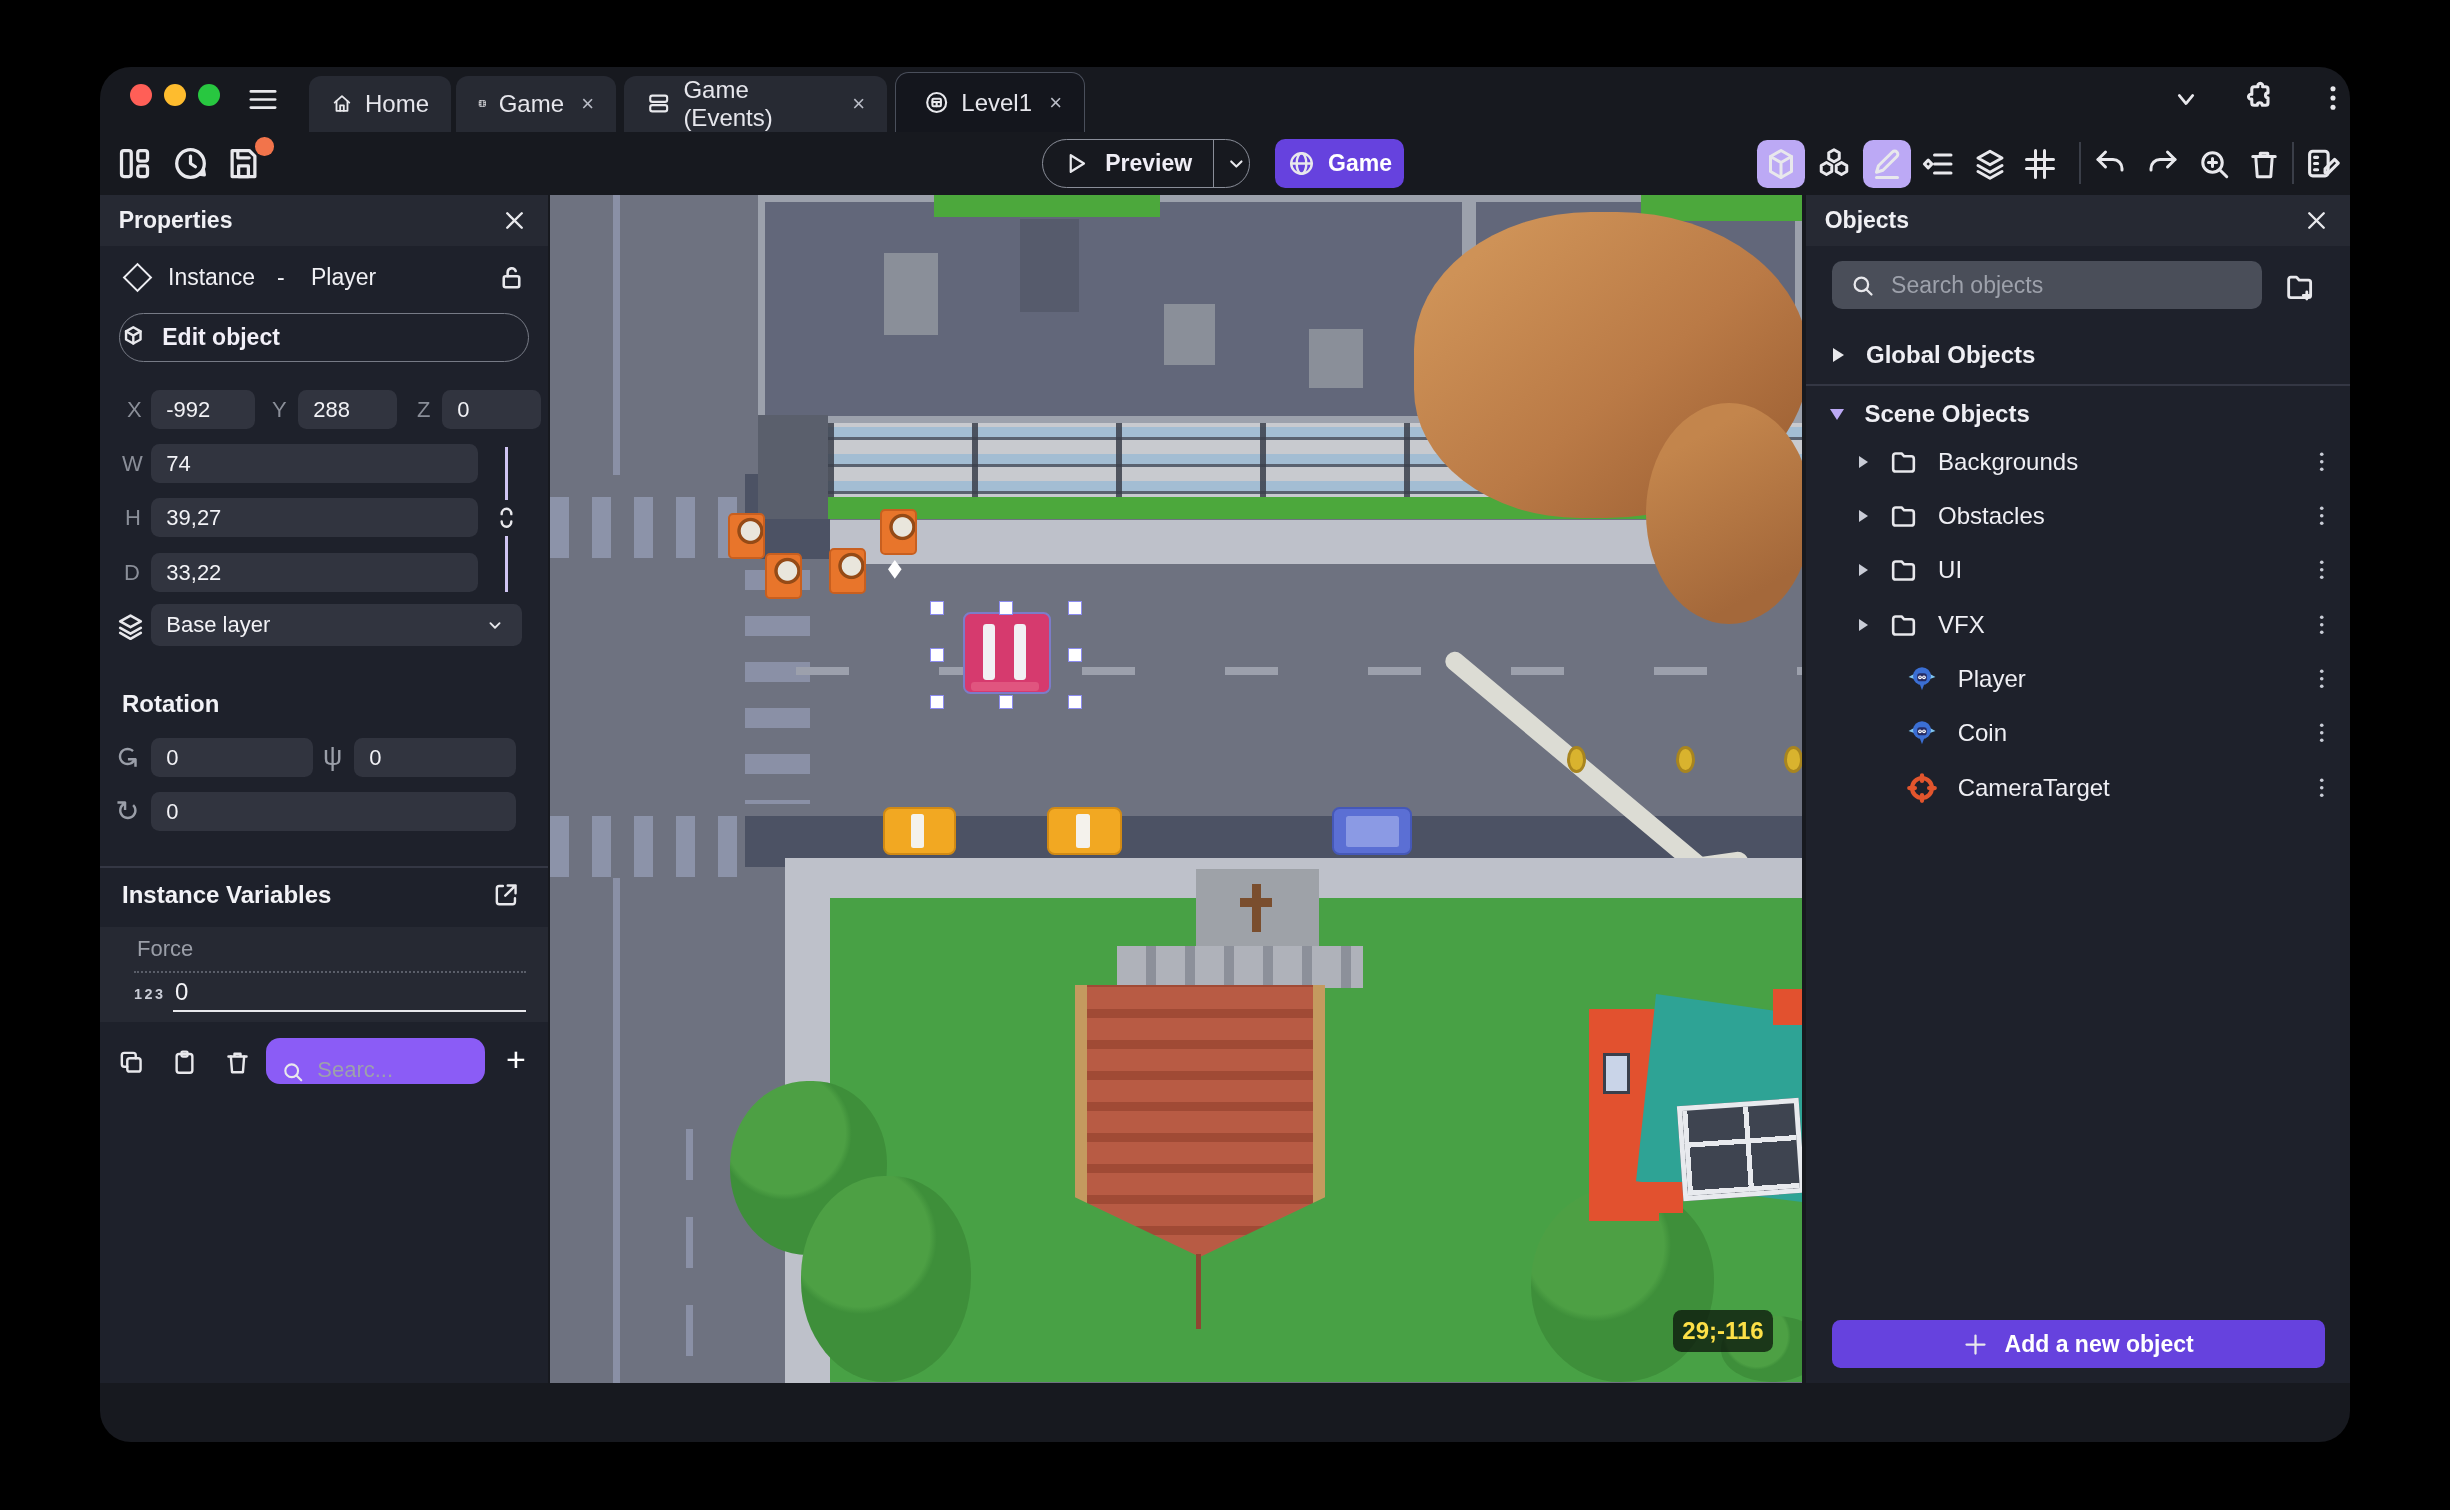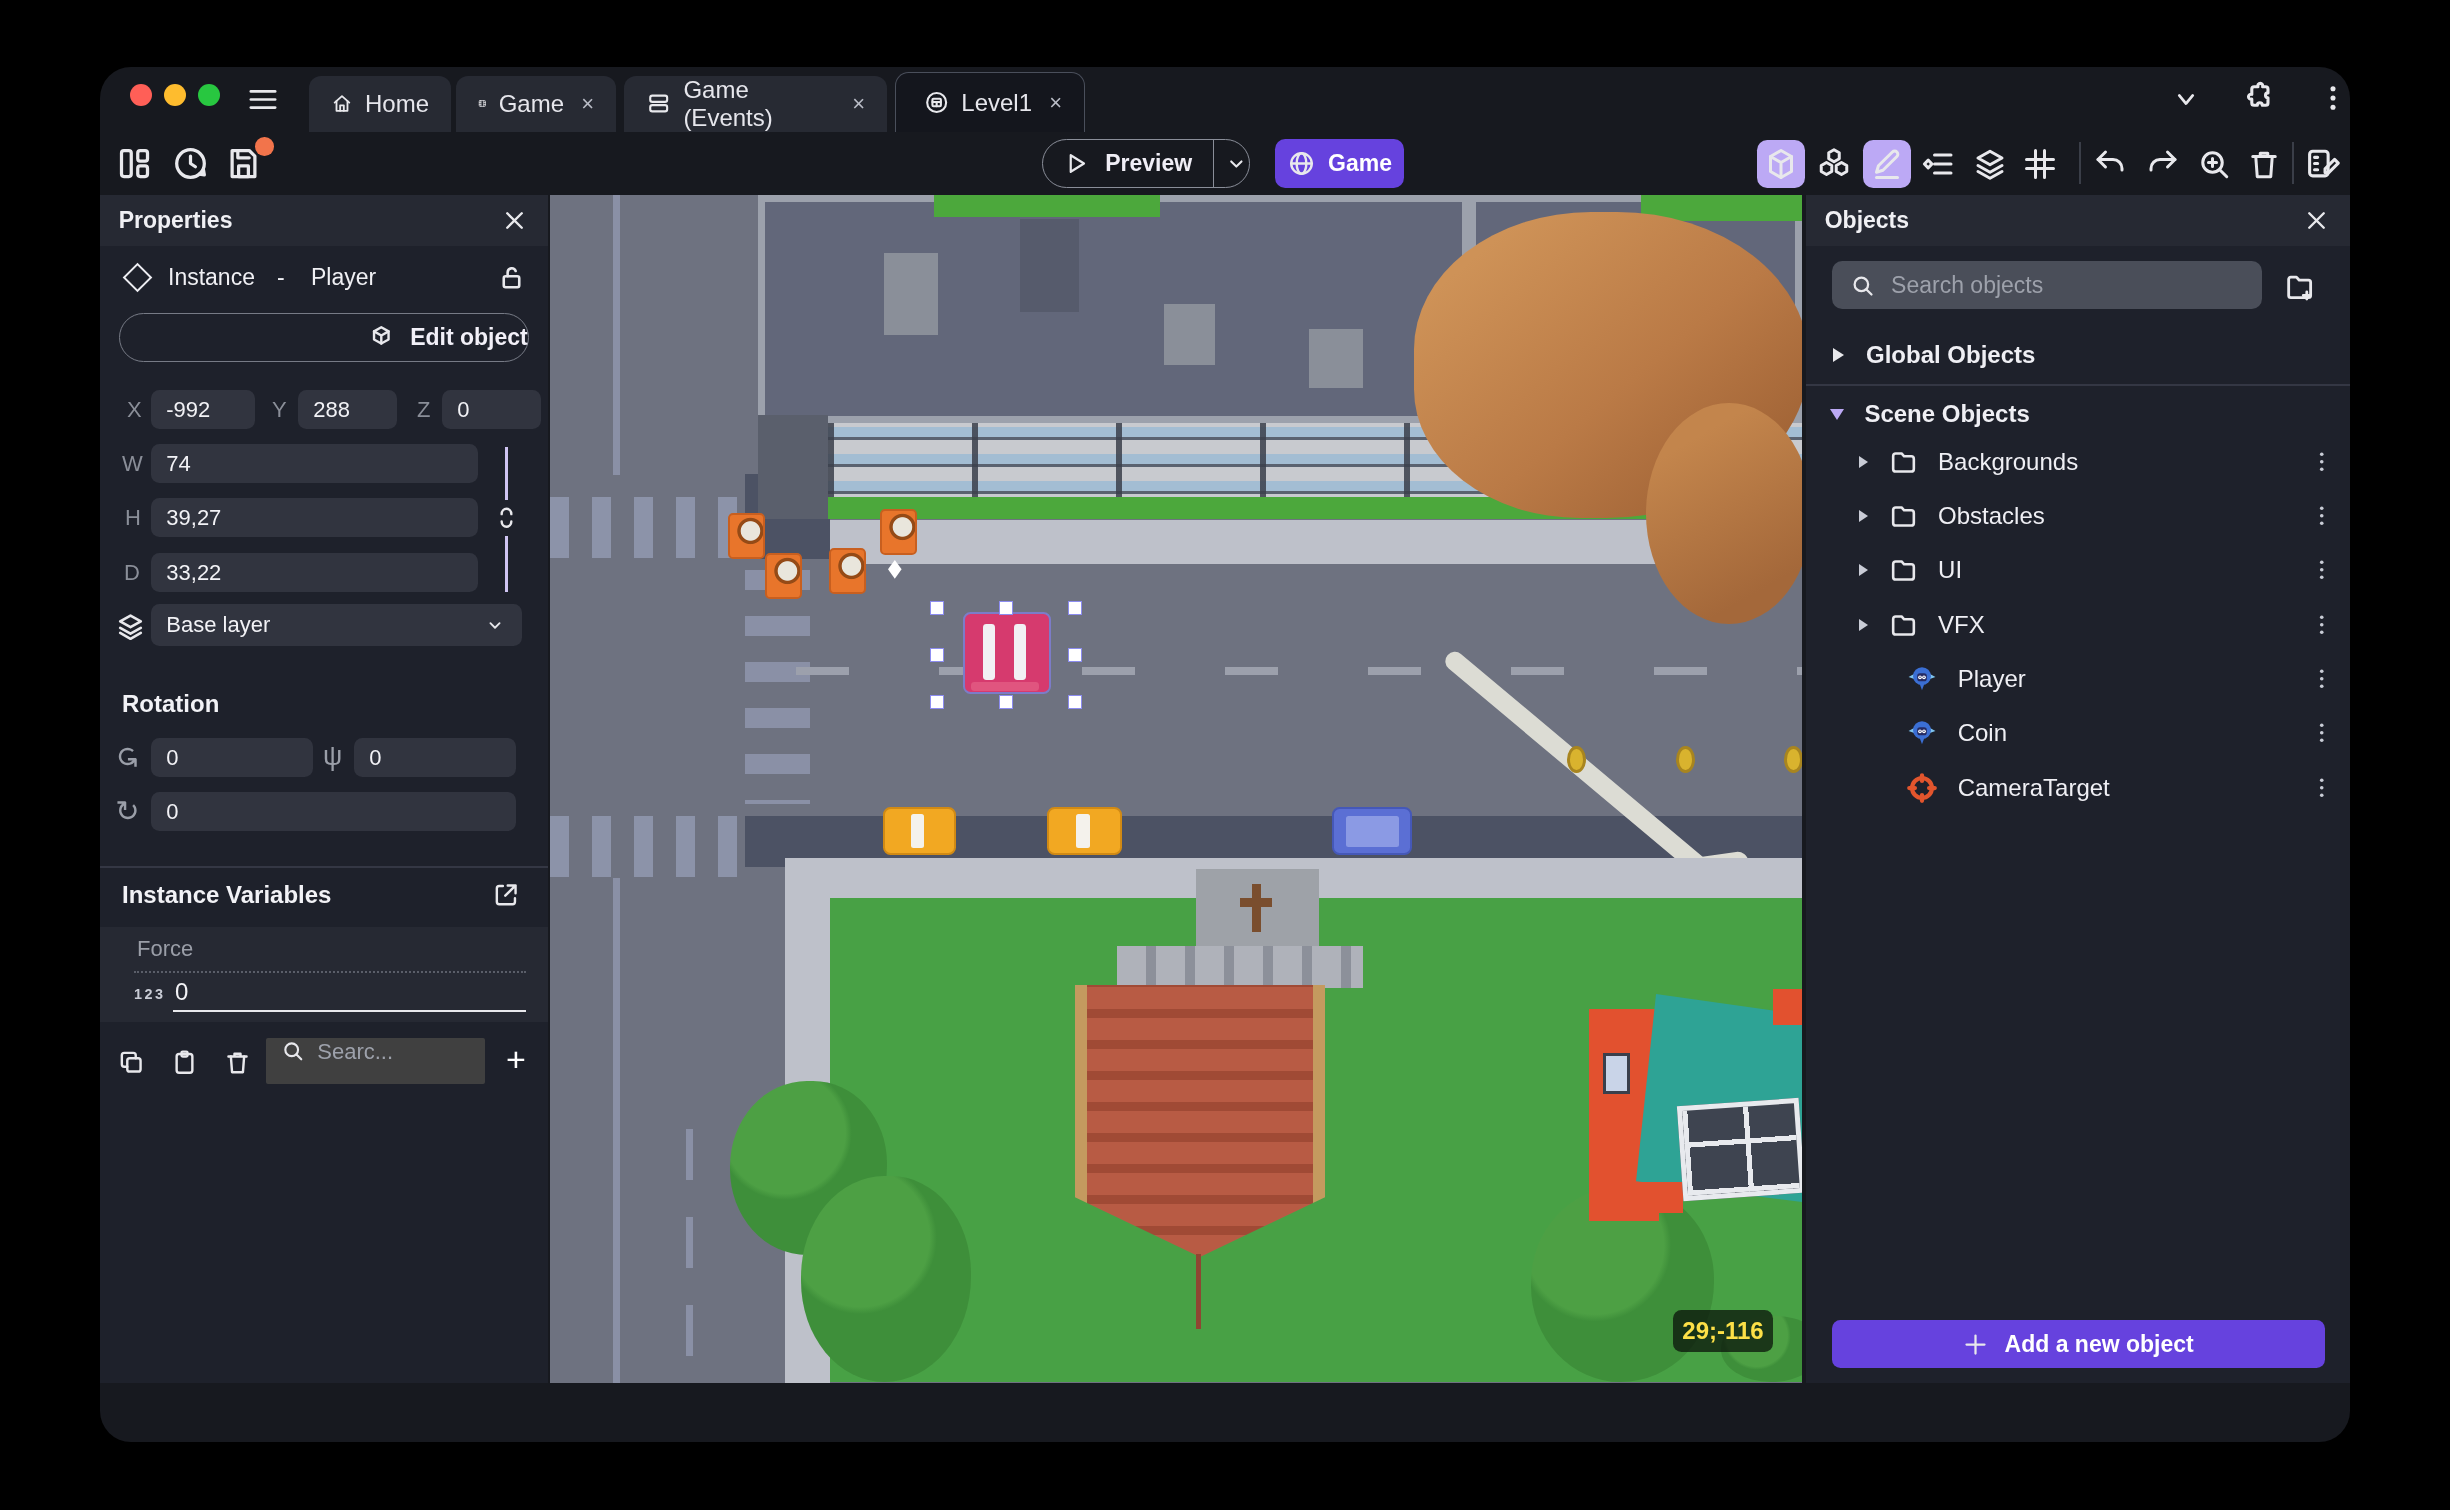--- a/index.html
+++ b/index.html
@@ -272,21 +272,21 @@
       <span class="abs" style="left:177px;font-size:23px;color:#F0F0F4;">-</span>
       <span class="abs" style="left:211px;font-size:23px;color:#F0F0F4;">Player</span>
       <svg class="abs" style="left:396px;" width="31" height="31" viewBox="0 0 24 24">
           <g class="ic" stroke="#C9C3DE" stroke-width="2">
             <rect x="6" y="11" width="12" height="8.5" rx="1.5"></rect>
             <path d="M9 11V8a3.2 3.2 0 0 1 6.2-1"></path>
           </g>
         </svg>
     </div>
 
-    <div class="abs" style="left:18.7px;top:118px;width:410px;height:49px;border:1.7px solid #777B86;border-radius:25px;box-sizing:border-box;display:flex;align-items:center;justify-content:flex-end;gap:13.6px;color:#F2F0F8;">
+    <div class="abs" style="left:18.7px;top:118px;width:410px;height:49px;border:1.7px solid #777B86;border-radius:25px;box-sizing:border-box;display:flex;align-items:center;justify-content:flex-start;gap:13.6px;color:#F2F0F8;">
       <svg width="29" height="29" viewBox="0 0 24 24">
           <g class="ic" stroke-width="1.9">
             <path d="M11 3.5l6 3.4v6.8L11 17l-6-3.3V6.9z"></path>
             <path d="M5 6.9l6 3.4 6-3.4M11 17v-6.7"></path>
           </g>
         </svg>
       <span style="font-size:23px;font-weight:700;">Edit object</span>
     </div>
 
     <div class="abs" style="left:0;top:195px;width:448px;height:39px;">
@@ -372,21 +372,21 @@
             <rect x="5.5" y="5" width="13" height="15.5" rx="2"></rect>
             <rect x="9.5" y="3" width="5" height="4" rx="1"></rect>
           </g>
         </svg>
       <svg class="abs" style="left:123px;top:10.2px;" width="29" height="29" viewBox="0 0 24 24">
           <g class="ic" stroke="#7B7F8A" stroke-width="2">
             <path d="M4.5 7h15M9.5 7V4.8h5V7"></path>
             <path d="M6.5 7l1 13h9l1-13"></path>
           </g>
         </svg>
-      <div class="abs" style="left:166px;top:0;width:219px;height:46px;background:#404040;border-radius:2px;display:flex;align-items:flex-start;">
+      <div class="abs" style="left:166px;top:0;width:219px;height:46px;background:#8b5cf6;border-radius:14px;display:flex;align-items:flex-end;">
         <svg width="25.5" height="25.5" viewBox="0 0 24 24" style="margin-left:13.6px;">
             <g class="ic" stroke="#9DA1AB" stroke-width="2.2">
               <circle cx="11" cy="11" r="6"></circle>
               <path d="M15.5 15.5L20 20"></path>
             </g>
           </svg>
         <input class="pill" style="background: transparent; width: 144px; margin-left: 10.2px;" placeholder="Searc...">
       </div>
       <span class="abs" style="left:406px;top:1.7px;font-size:34px;color:#fff;font-weight:300;">+</span>
     </div>

